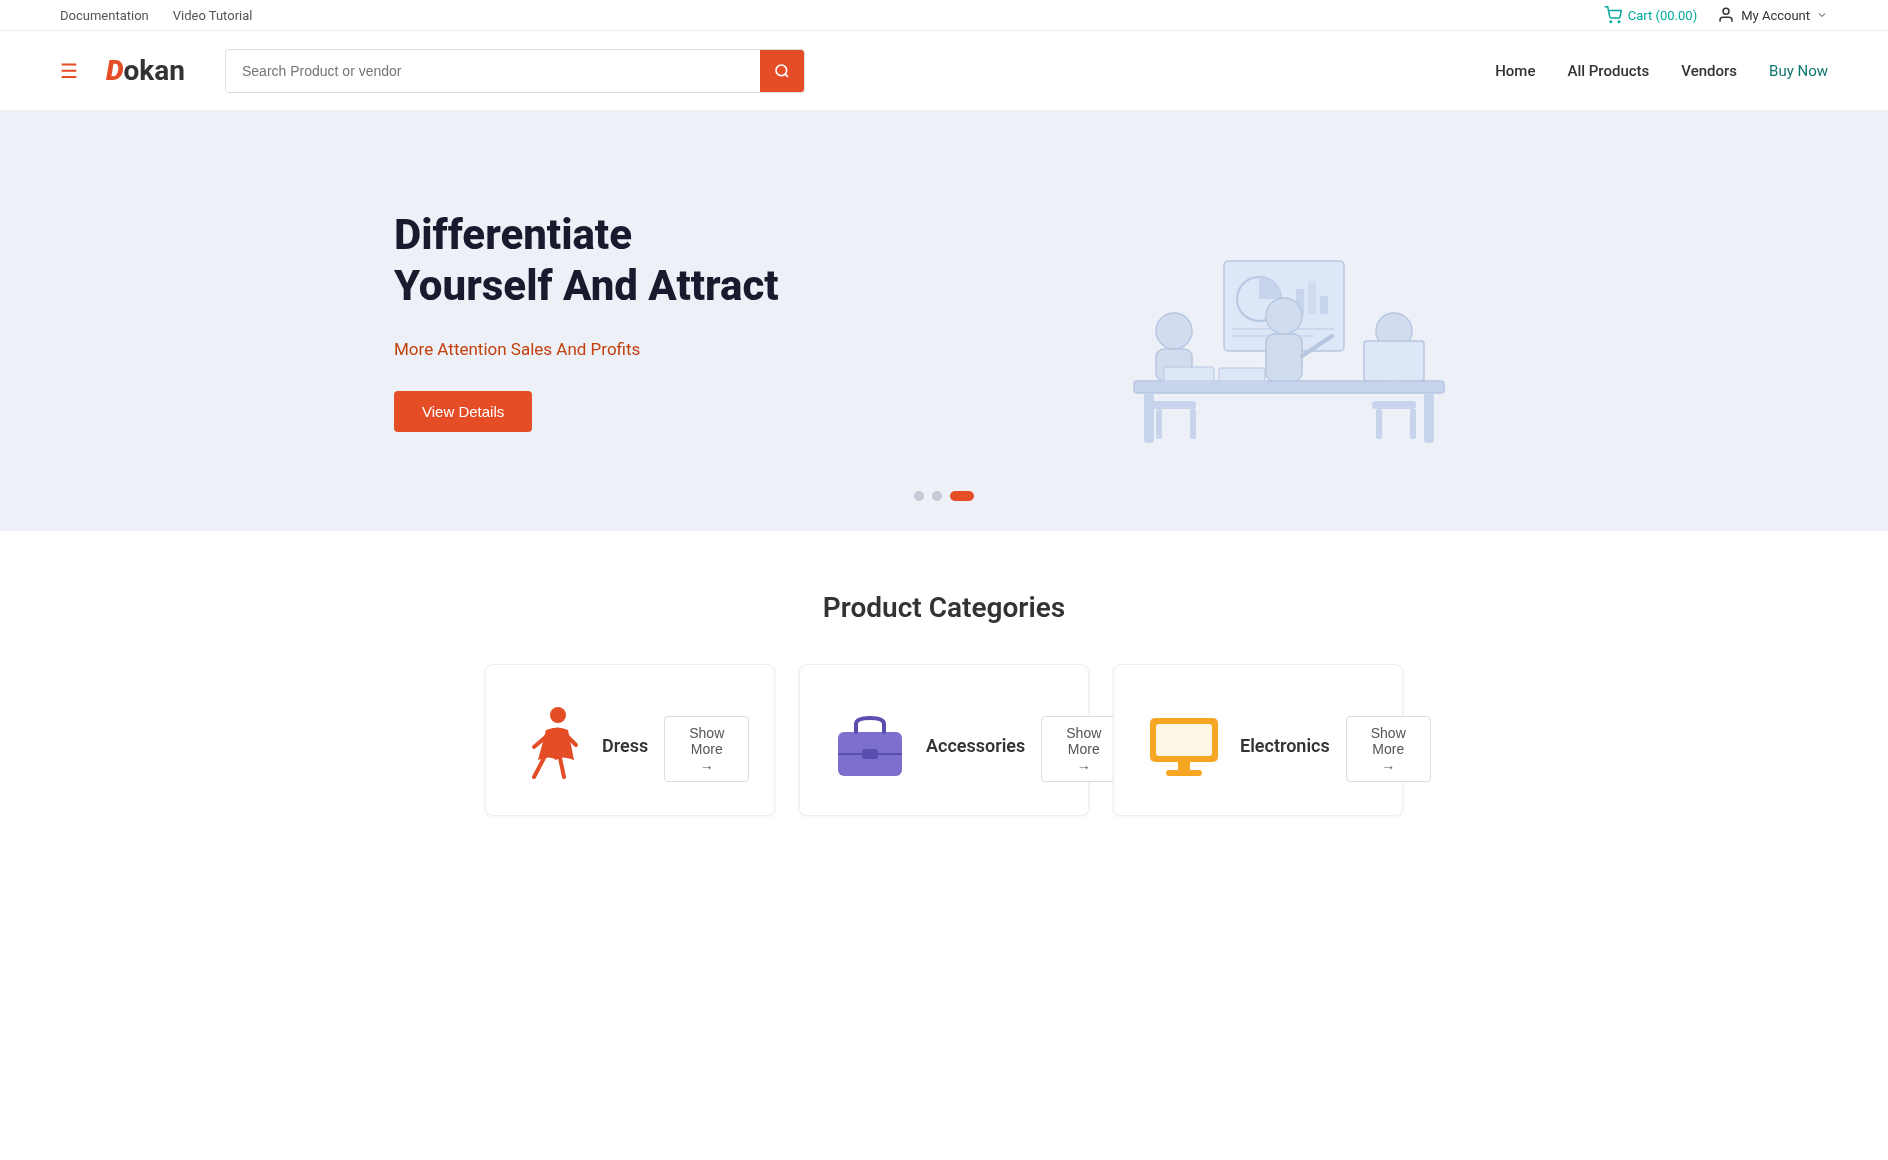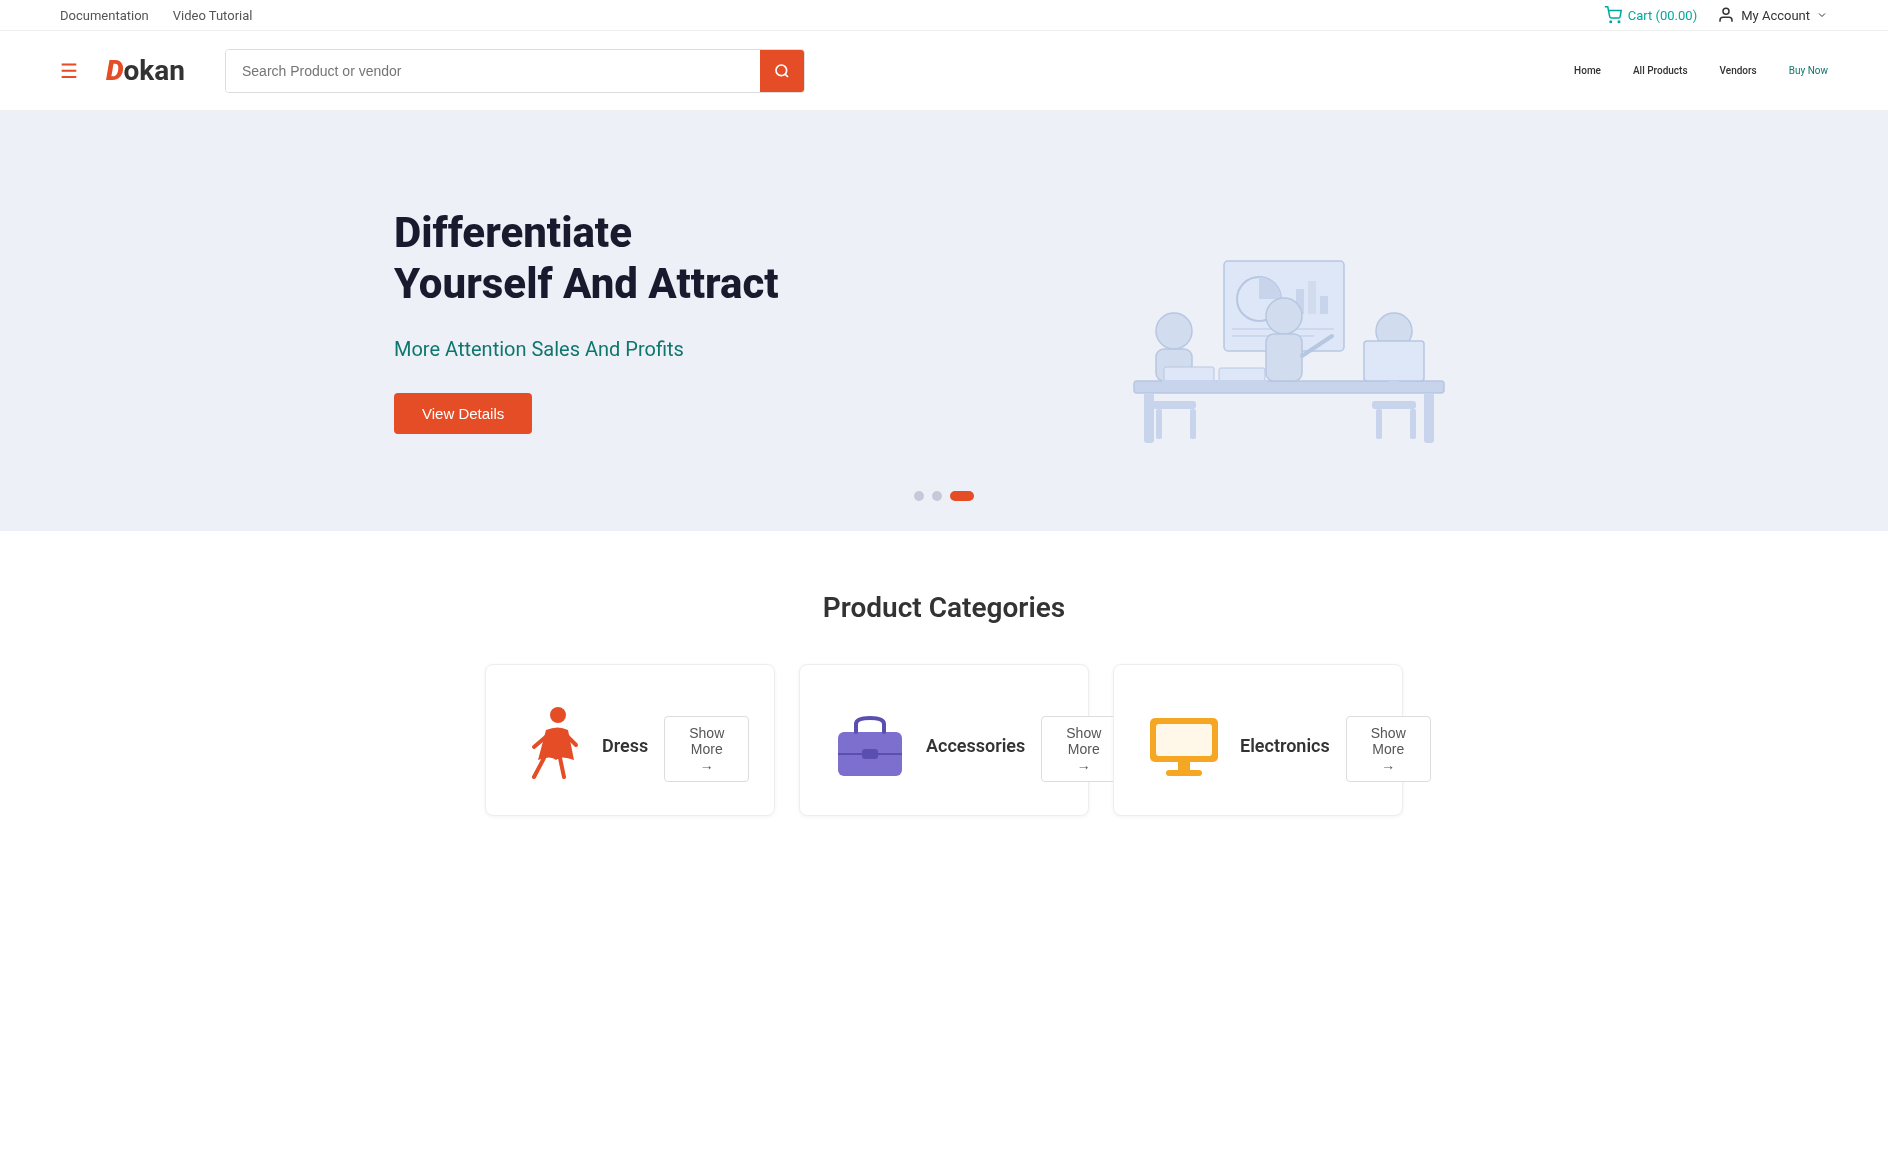--- a/index.html
+++ b/index.html
@@ -66,21 +66,21 @@
       align-items: center;
       justify-content: center;
       font-size: 16px;
     }
     .main-nav {
       margin-left: auto;
       display: flex;
       align-items: center;
       gap: 32px;
     }
-    .nav-link { font-size: 10px; color: #333; text-decoration: none; cursor: pointer; font-weight: 500; }
+    .nav-link { font-size: 15px; color: #333; text-decoration: none; cursor: pointer; font-weight: 500; }
     .nav-link.buy-now { color: #0f766e; font-weight: 400; }
 
     
     .hero {
       background: #eef0f8;
       min-height: 420px;
       display: flex;
       align-items: center;
       justify-content: center;
       padding: 60px;
@@ -96,22 +96,22 @@
     }
     .hero-text { max-width: 480px; }
     .hero-title {
       font-size: 42px;
       font-weight: 800;
       color: #1a1a2e;
       line-height: 1.2;
       margin-bottom: 28px;
     }
     .hero-subtitle {
-      font-size: 20px;
-      color: #0f766e;
+      font-size: 17px;
+      color: #c2410c;
       margin-bottom: 32px;
       font-weight: 400;
     }
     .view-details-btn {
       background: #e44d26;
       color: #fff;
       border: none;
       padding: 12px 28px;
       border-radius: 4px;
       font-size: 15px;

